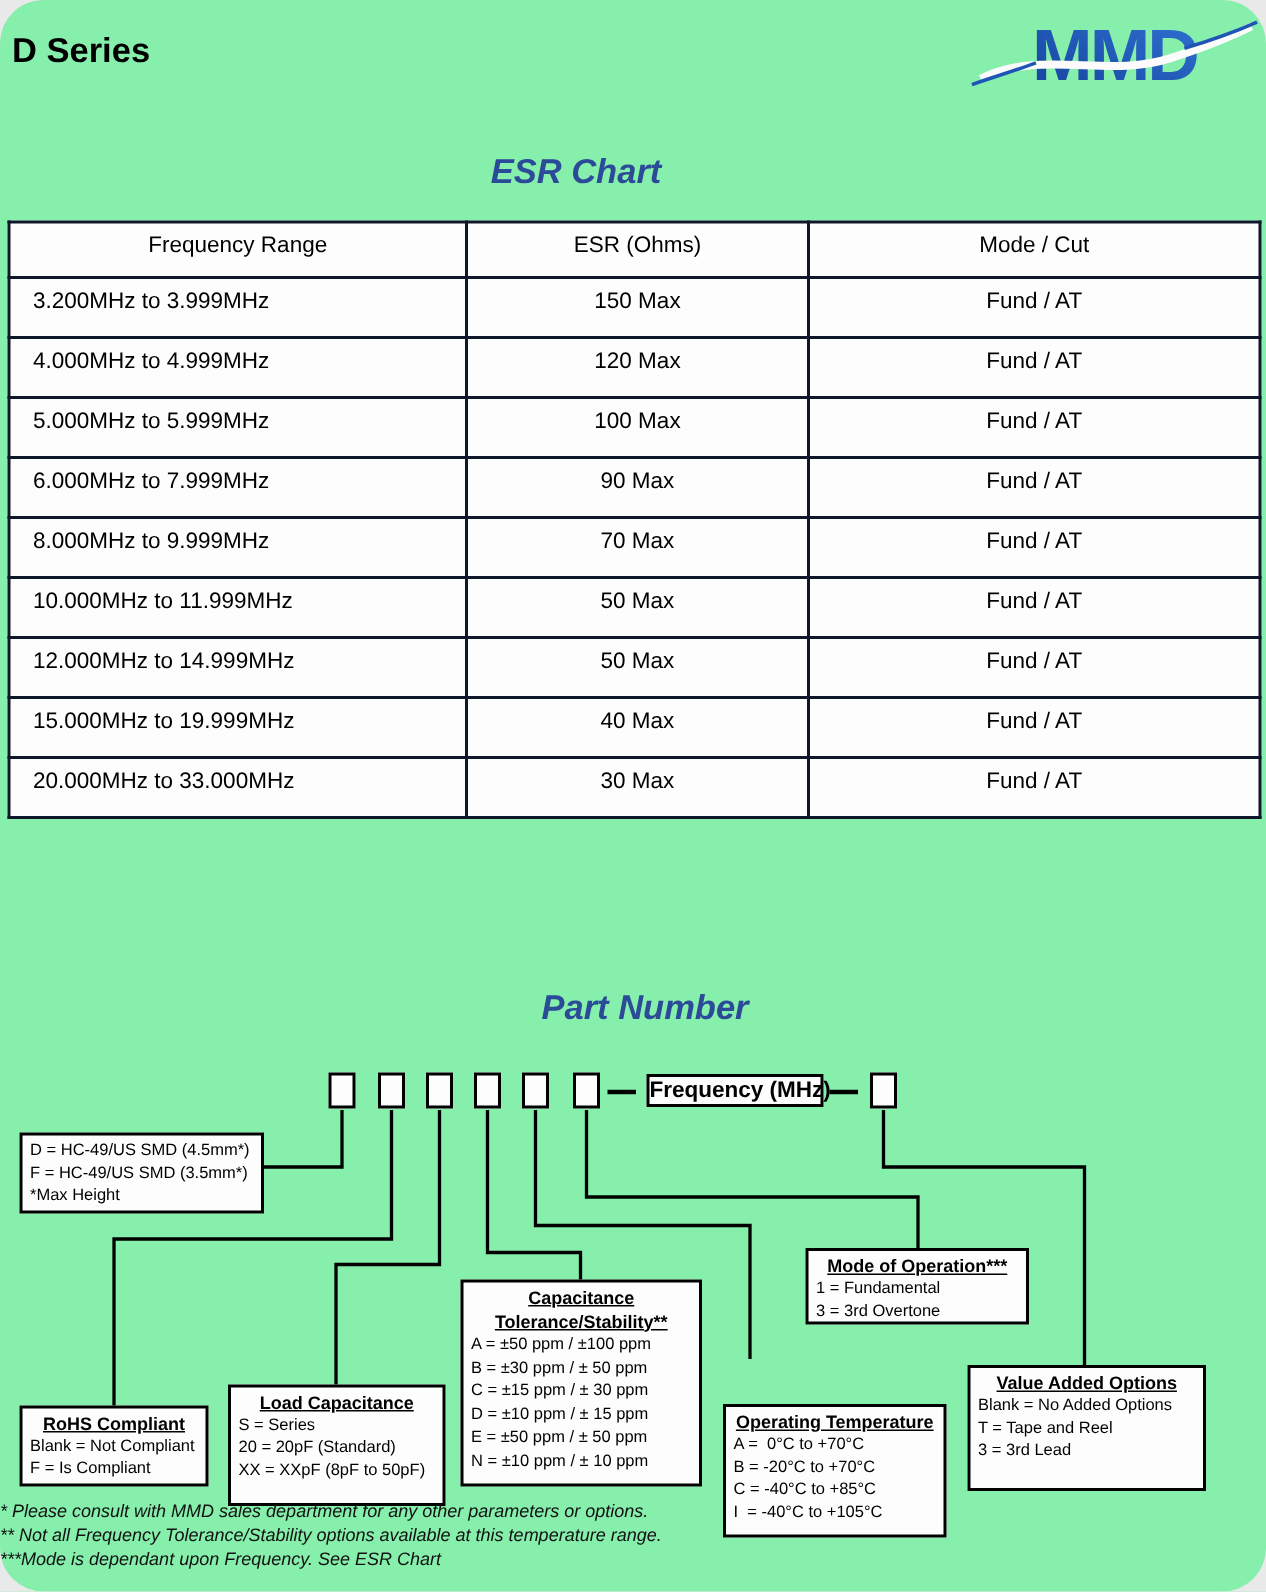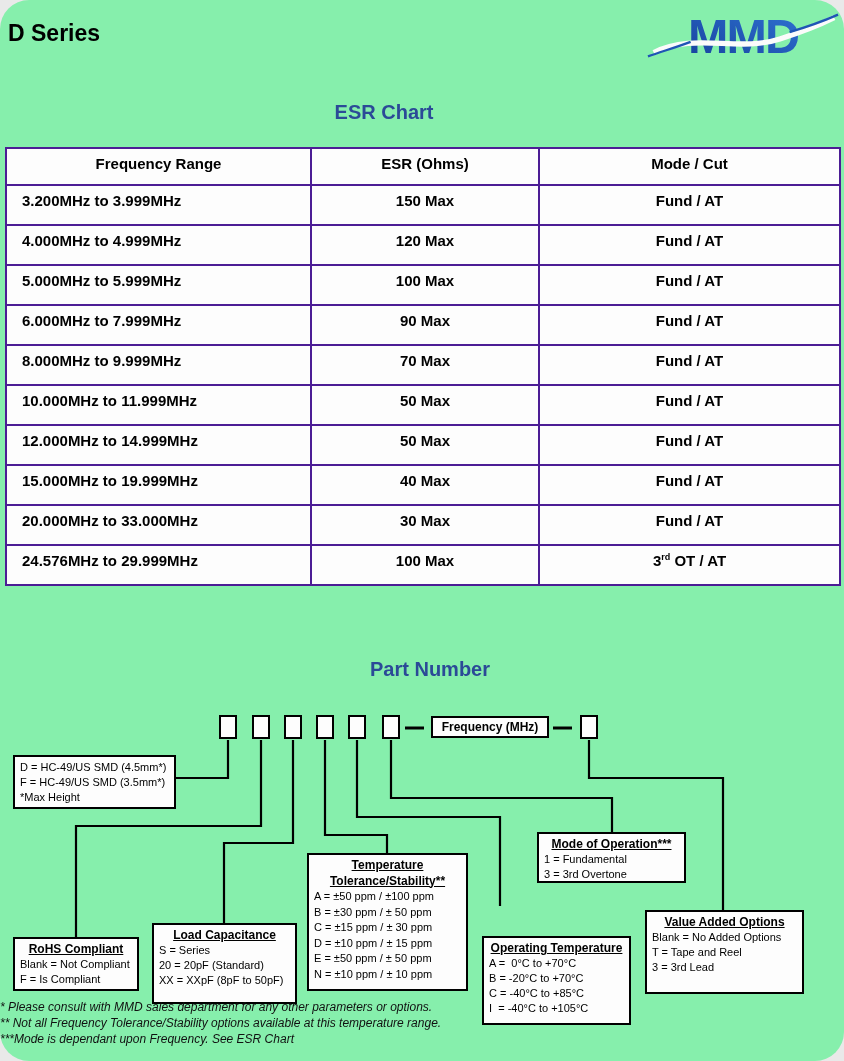--- a/index.html
+++ b/index.html
@@ -6,48 +6,48 @@
   .page{
     position:relative;width:844px;height:1061px;margin:0 auto;
     background:#86efac;font-family:"Liberation Sans",sans-serif;color:#000;
     overflow:hidden;
     border-radius:29px;
   }
   
   .doc-title{position:absolute;left:8px;top:20px;font-size:23px;font-weight:bold;letter-spacing:0px;}
   .logo{position:absolute;left:646px;top:8px;width:194px;height:58px;}
   
-  .sec-heading{position:absolute;transform:translateX(-50%);font-size:20px;font-weight:bold;color:#2b4a97;white-space:nowrap;}
+  .sec-heading{position:absolute;transform:translateX(-50%);font-size:23px;font-weight:bold;color:#2b4a97;white-space:nowrap;font-style:italic;}
   #esr-heading{left:384px;top:101px;}
   #pn-heading{left:430px;top:658px;}
   
   table.esr{
     position:absolute;left:5px;top:147px;width:834px;
     border-collapse:collapse;table-layout:fixed;background:#fdfdfd;
   }
   table.esr th,table.esr td{
-    border:2px solid #4c1d95;font-size:15px;font-weight:bold;
+    border:2px solid #0f172a;font-size:15px;font-weight:normal;
     vertical-align:top;padding-top:6px;overflow:hidden;
   }
   table.esr th{height:28px;text-align:center;}
   table.esr td{height:31px;}
   td.c-freq{text-align:left;padding-left:15px;}
   td.c-esr,td.c-mode{text-align:center;}
   col.col1{width:305px;} col.col2{width:228px;} col.col3{width:301px;}
   table.esr sup{font-size:9px;line-height:0;}
   
   svg.wires{position:absolute;left:0;top:0;width:844px;height:1061px;pointer-events:none;}
   .pn-box{
     position:absolute;top:715px;width:14px;height:20px;
     border:2.5px solid #000;background:#fdfdfd;box-sizing:content-box;
   }
   .freq-box{
     position:absolute;left:431px;top:716px;width:114px;height:18px;
     border:2.5px solid #000;background:#fdfdfd;
-    font-size:12px;font-weight:bold;text-align:center;line-height:18px;white-space:nowrap;
+    font-size:15px;font-weight:bold;text-align:center;line-height:18px;white-space:nowrap;
   }
   .callout{
     position:absolute;border:2.5px solid #000;background:#fdfdfd;
     box-sizing:border-box;padding:3px 5px;font-size:11px;line-height:15px;
   }
   .callout .t{font-weight:bold;text-decoration:underline;text-align:center;font-size:12px;white-space:nowrap;}
   .callout .ln{white-space:pre;}
   #co-package{left:13px;top:755px;width:163px;height:54px;}
   #co-rohs{left:13px;top:937px;width:126px;height:54px;}
   #co-load{left:152px;top:923px;width:145px;height:81px;}
@@ -132,25 +132,20 @@
         <tr>
           <td class="c-freq">15.000MHz to 19.999MHz</td>
           <td class="c-esr">40 Max</td>
           <td class="c-mode">Fund / AT</td>
         </tr>
         <tr>
           <td class="c-freq">20.000MHz to 33.000MHz</td>
           <td class="c-esr">30 Max</td>
           <td class="c-mode">Fund / AT</td>
         </tr>
-        <tr>
-          <td class="c-freq">24.576MHz to 29.999MHz</td>
-          <td class="c-esr">100 Max</td>
-          <td class="c-mode">3<sup>rd</sup> OT / AT</td>
-        </tr>
       </tbody>
   </table>
 
   <div class="sec-heading" id="pn-heading">Part Number</div>
 
   <svg class="wires" viewBox="0 0 844 1061" aria-hidden="true">
     <g fill="none" stroke="#000" stroke-width="2.2">
       <path d="M228 740 V778 H176"></path>
       <path d="M261 740 V826 H76 V938"></path>
       <path d="M293 740 V843 H224 V924"></path>
@@ -186,21 +181,21 @@
   </div>
 
   <div class="callout" id="co-load">
     <div class="t">Load Capacitance</div>
     <div class="ln">S = Series</div>
     <div class="ln">20 = 20pF (Standard)</div>
     <div class="ln">XX = XXpF (8pF to 50pF)</div>
   </div>
 
   <div class="callout" id="co-temp">
-    <div class="t">Temperature</div>
+    <div class="t">Capacitance</div>
     <div class="t">Tolerance/Stability**</div>
     <div class="ln">A = ±50 ppm / ±100 ppm</div>
     <div class="ln">B = ±30 ppm / ± 50 ppm</div>
     <div class="ln">C = ±15 ppm / ± 30 ppm</div>
     <div class="ln">D = ±10 ppm / ± 15 ppm</div>
     <div class="ln">E = ±50 ppm / ± 50 ppm</div>
     <div class="ln">N = ±10 ppm / ± 10 ppm</div>
   </div>
 
   <div class="callout" id="co-oper">

